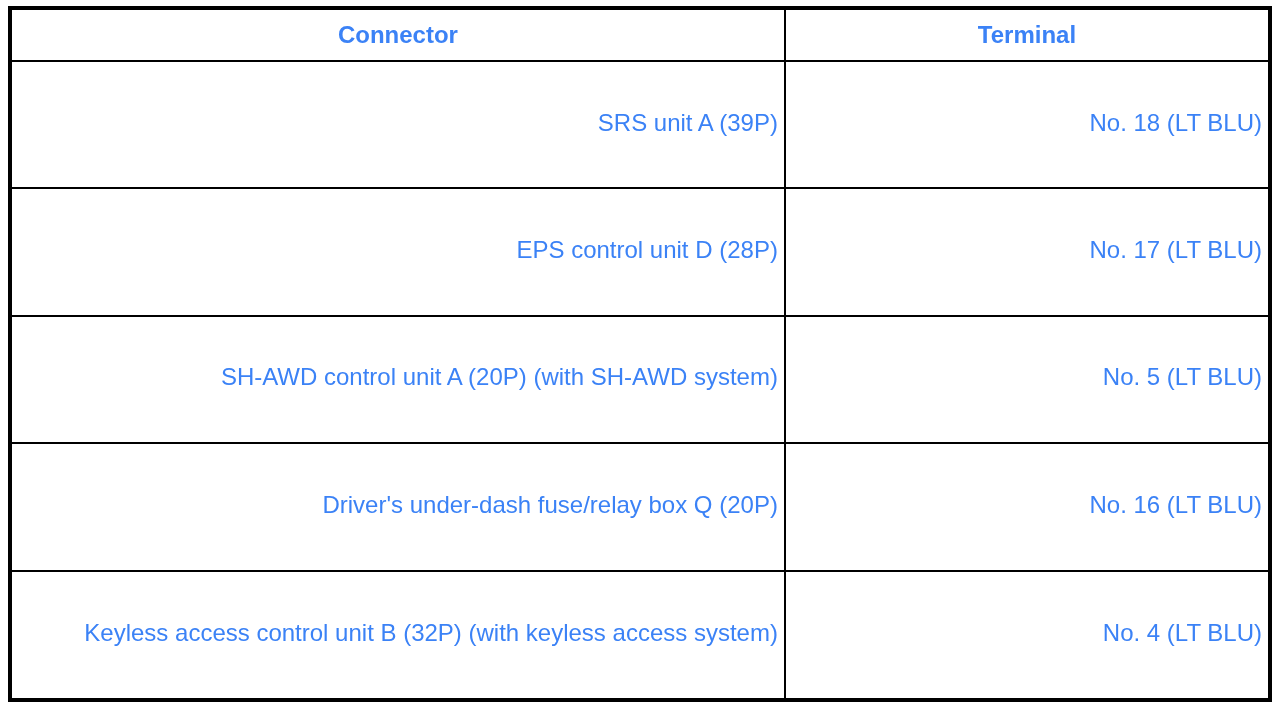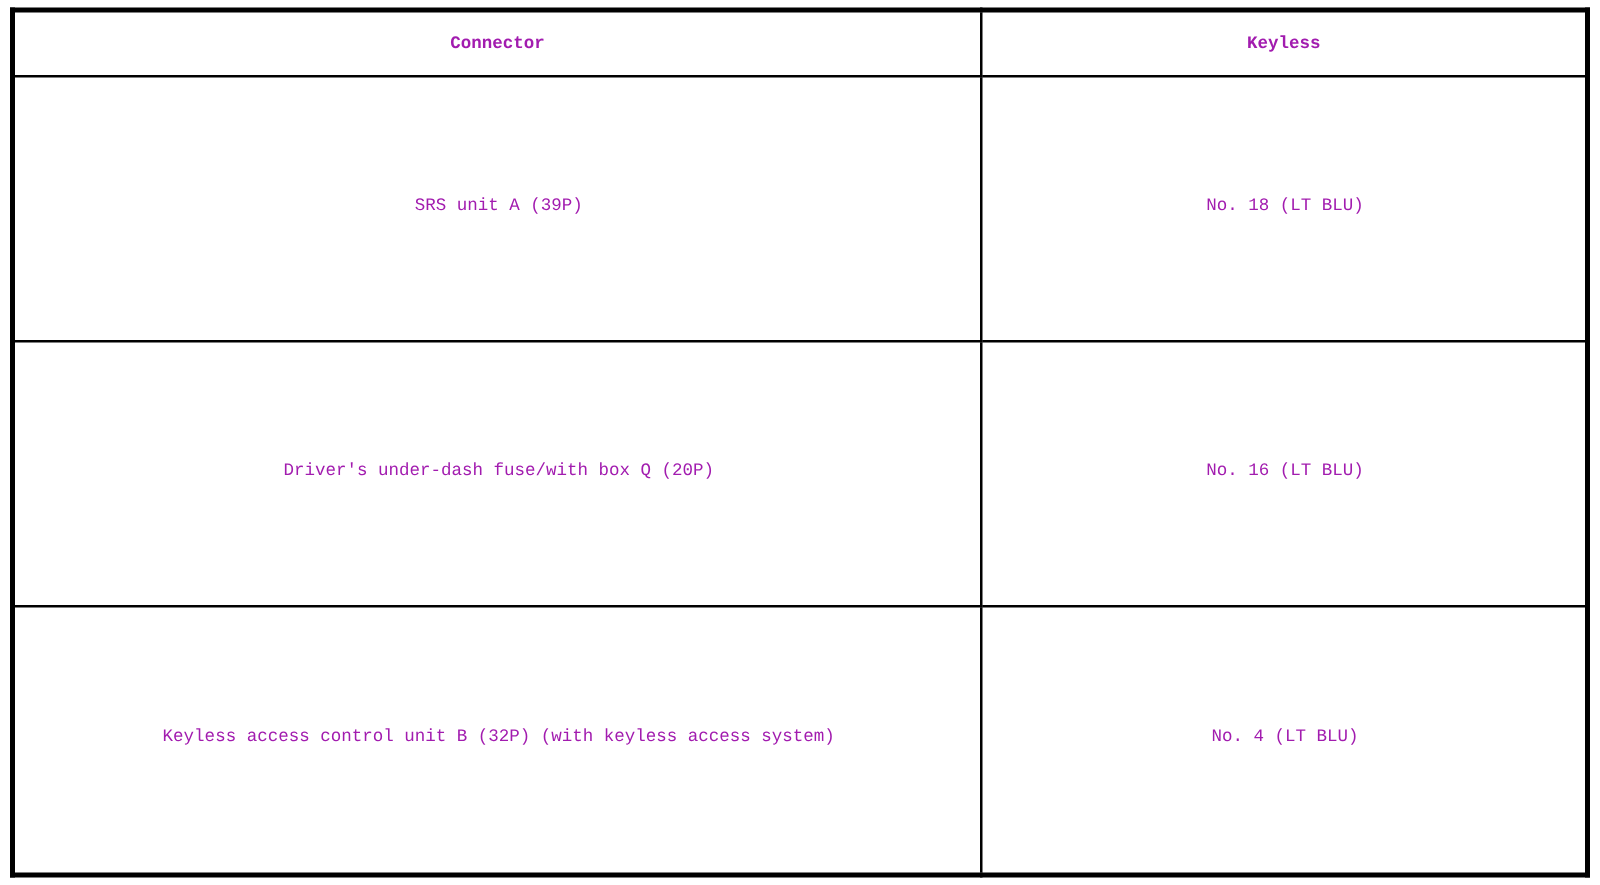--- a/index.html
+++ b/index.html
@@ -18,64 +18,71 @@
   table.connector-table {
     width: 100%;
     height: 100%;
     border-collapse: collapse;
     table-layout: fixed;
     border: 4px solid #000000;
   }
   table.connector-table th,
   table.connector-table td {
     border: 2px solid #000000;
-    color: #a21caf;
-    font-size: 14px;
+    color: #3b82f6;
+    font-size: 24px;
     overflow: hidden;
     white-space: nowrap;
-    font-family: Liberation Mono, monospace;
   }
   table.connector-table th {
     font-weight: bold;
     text-align: center;
     height: 46px;
     padding: 2px 6px;
   }
   table.connector-table td {
     font-weight: normal;
-    text-align: center;
+    text-align: right;
     vertical-align: middle;
     height: 50px;
     padding: 2px 6px 6px 8px;
   }
   col.col-connector { width: 61.5%; }
   col.col-terminal  { width: 38.5%; }
 </style>
 </head>
 <body>
 
 <div class="page">
   <table class="connector-table">
     <colgroup>
       <col class="col-connector">
       <col class="col-terminal">
     </colgroup>
     <thead>
       <tr>
         <th>Connector</th>
-        <th>Keyless</th>
+        <th>Terminal</th>
       </tr>
     </thead>
     <tbody id="table-body">
         <tr>
           <td>SRS unit A (39P)</td>
           <td>No. 18 (LT BLU)</td>
         </tr>
         <tr>
-          <td>Driver's under-dash fuse/with box Q (20P)</td>
+          <td>EPS control unit D (28P)</td>
+          <td>No. 17 (LT BLU)</td>
+        </tr>
+        <tr>
+          <td>SH-AWD control unit A (20P) (with SH-AWD system)</td>
+          <td>No. 5 (LT BLU)</td>
+        </tr>
+        <tr>
+          <td>Driver's under-dash fuse/relay box Q (20P)</td>
           <td>No. 16 (LT BLU)</td>
         </tr>
         <tr>
           <td>Keyless access control unit B (32P) (with keyless access system)</td>
           <td>No. 4 (LT BLU)</td>
         </tr>
       </tbody>
   </table>
 </div>
 

